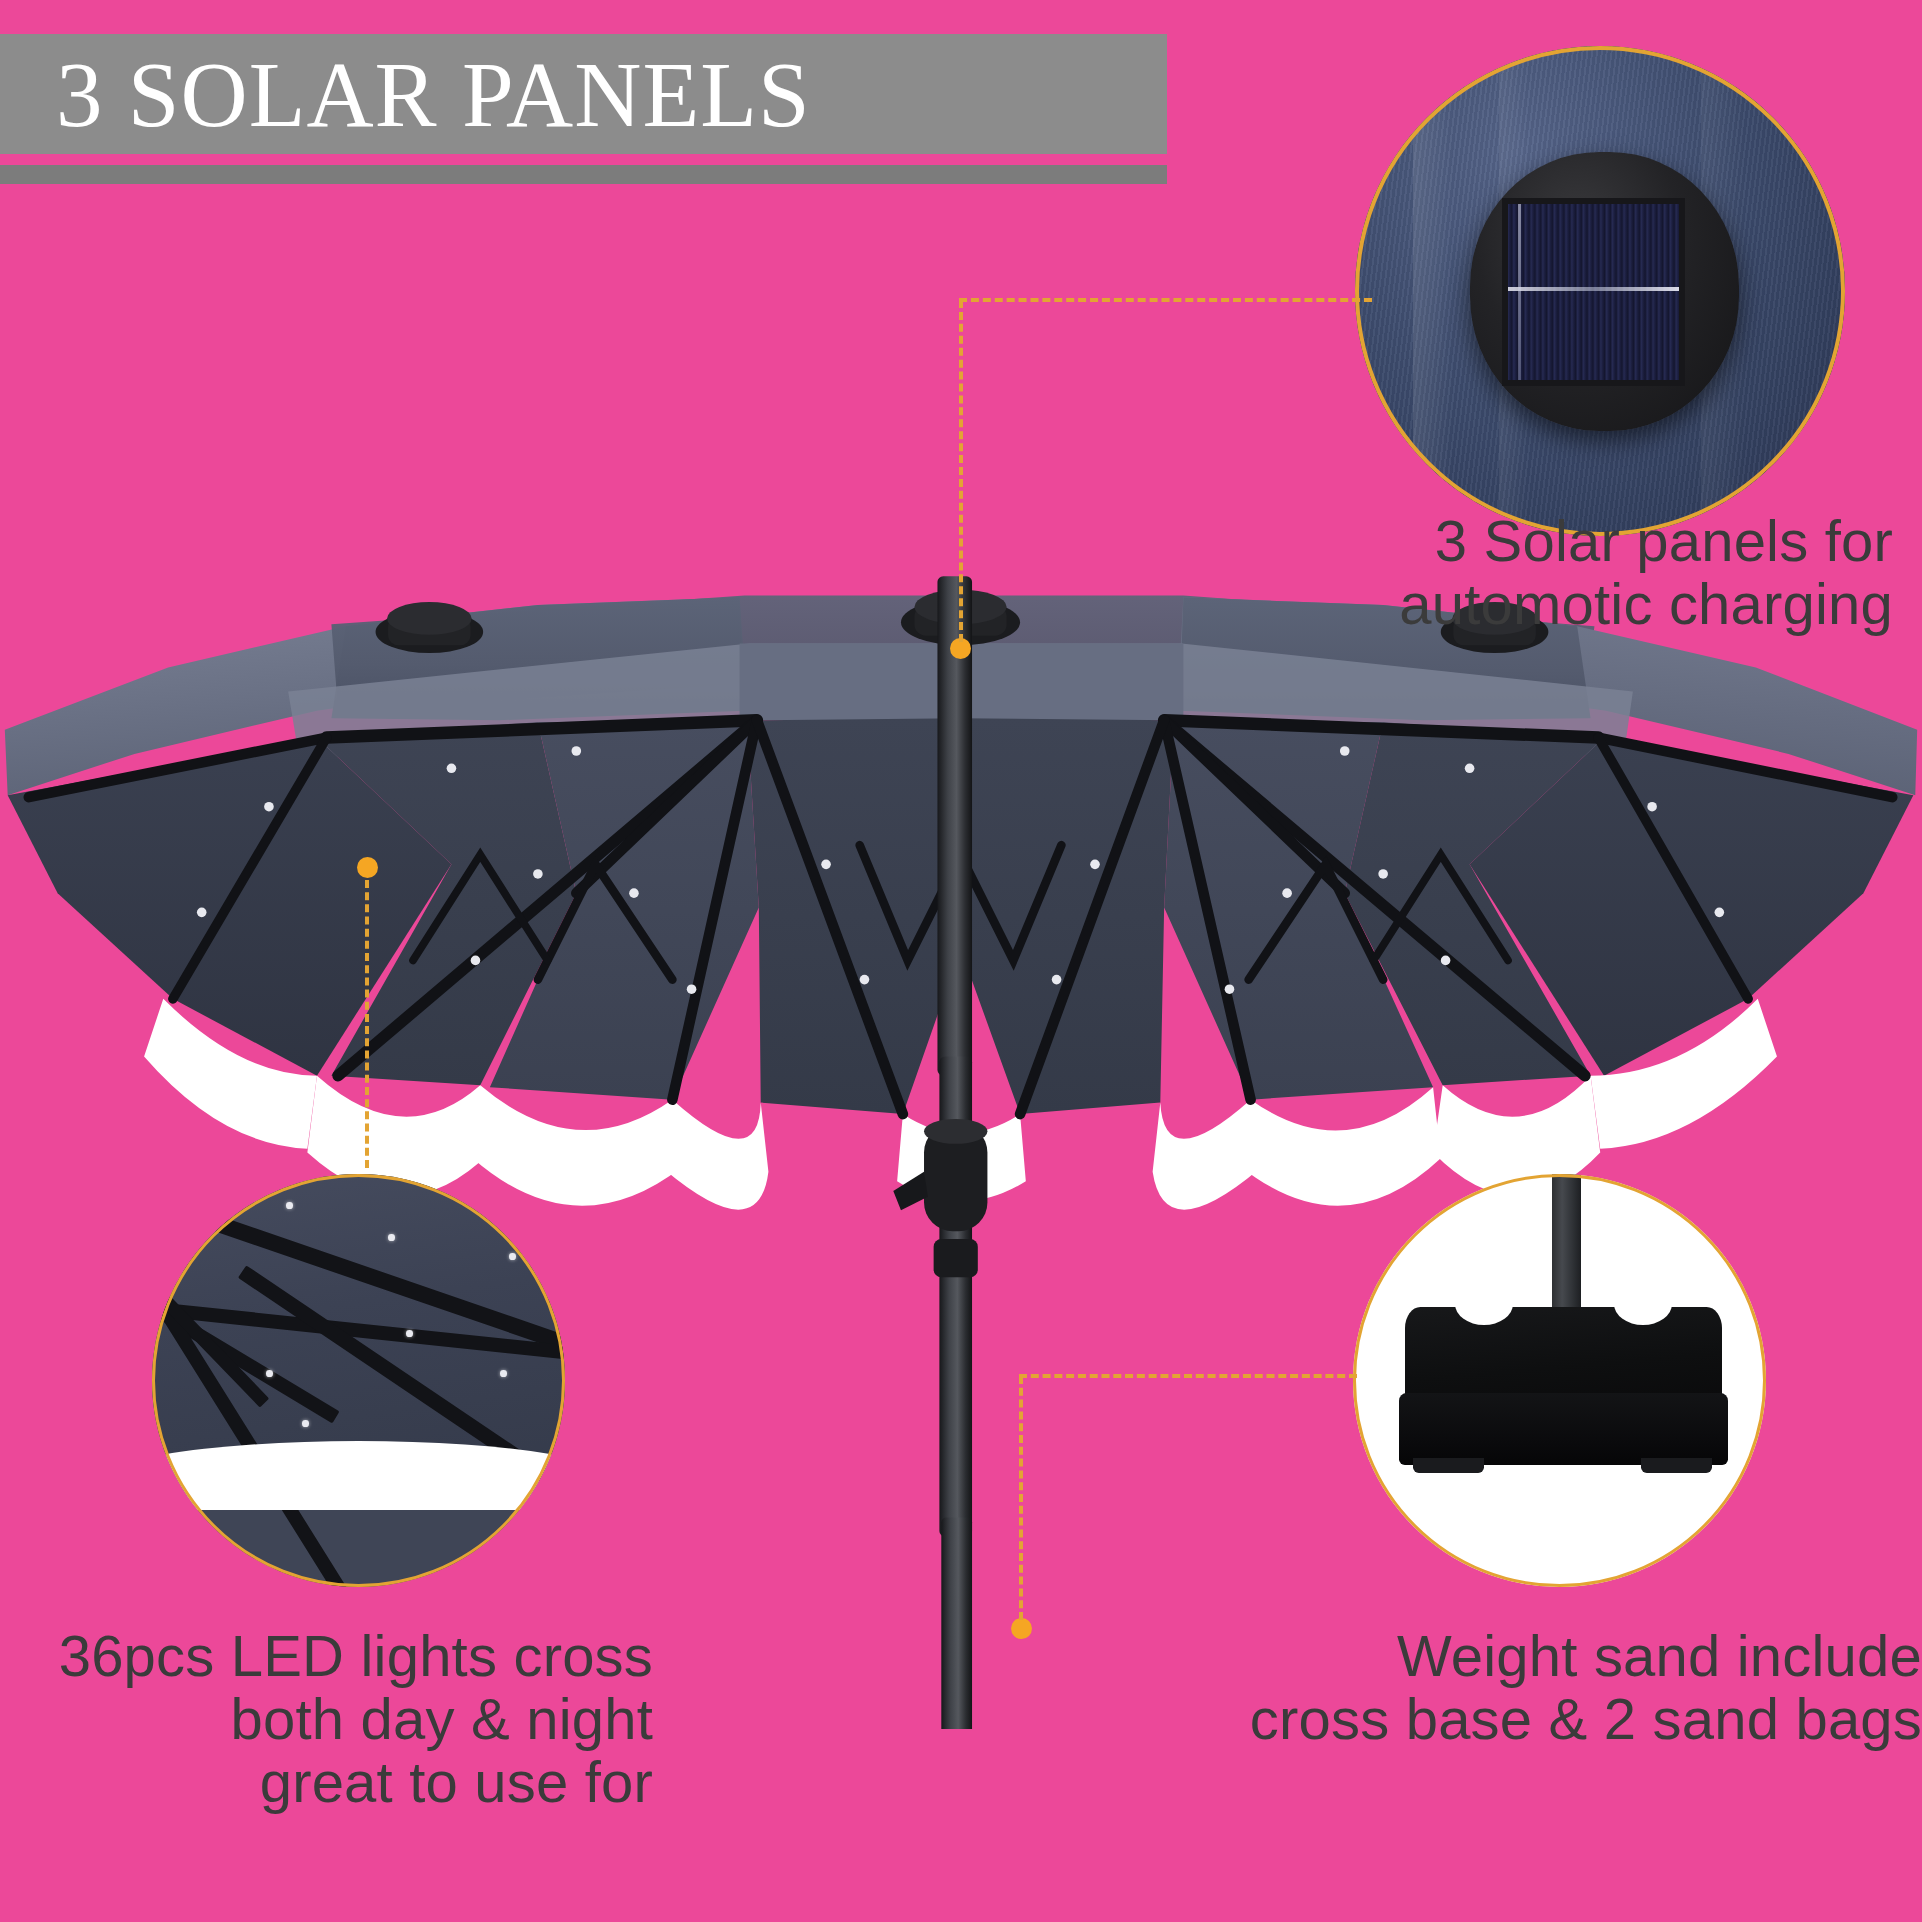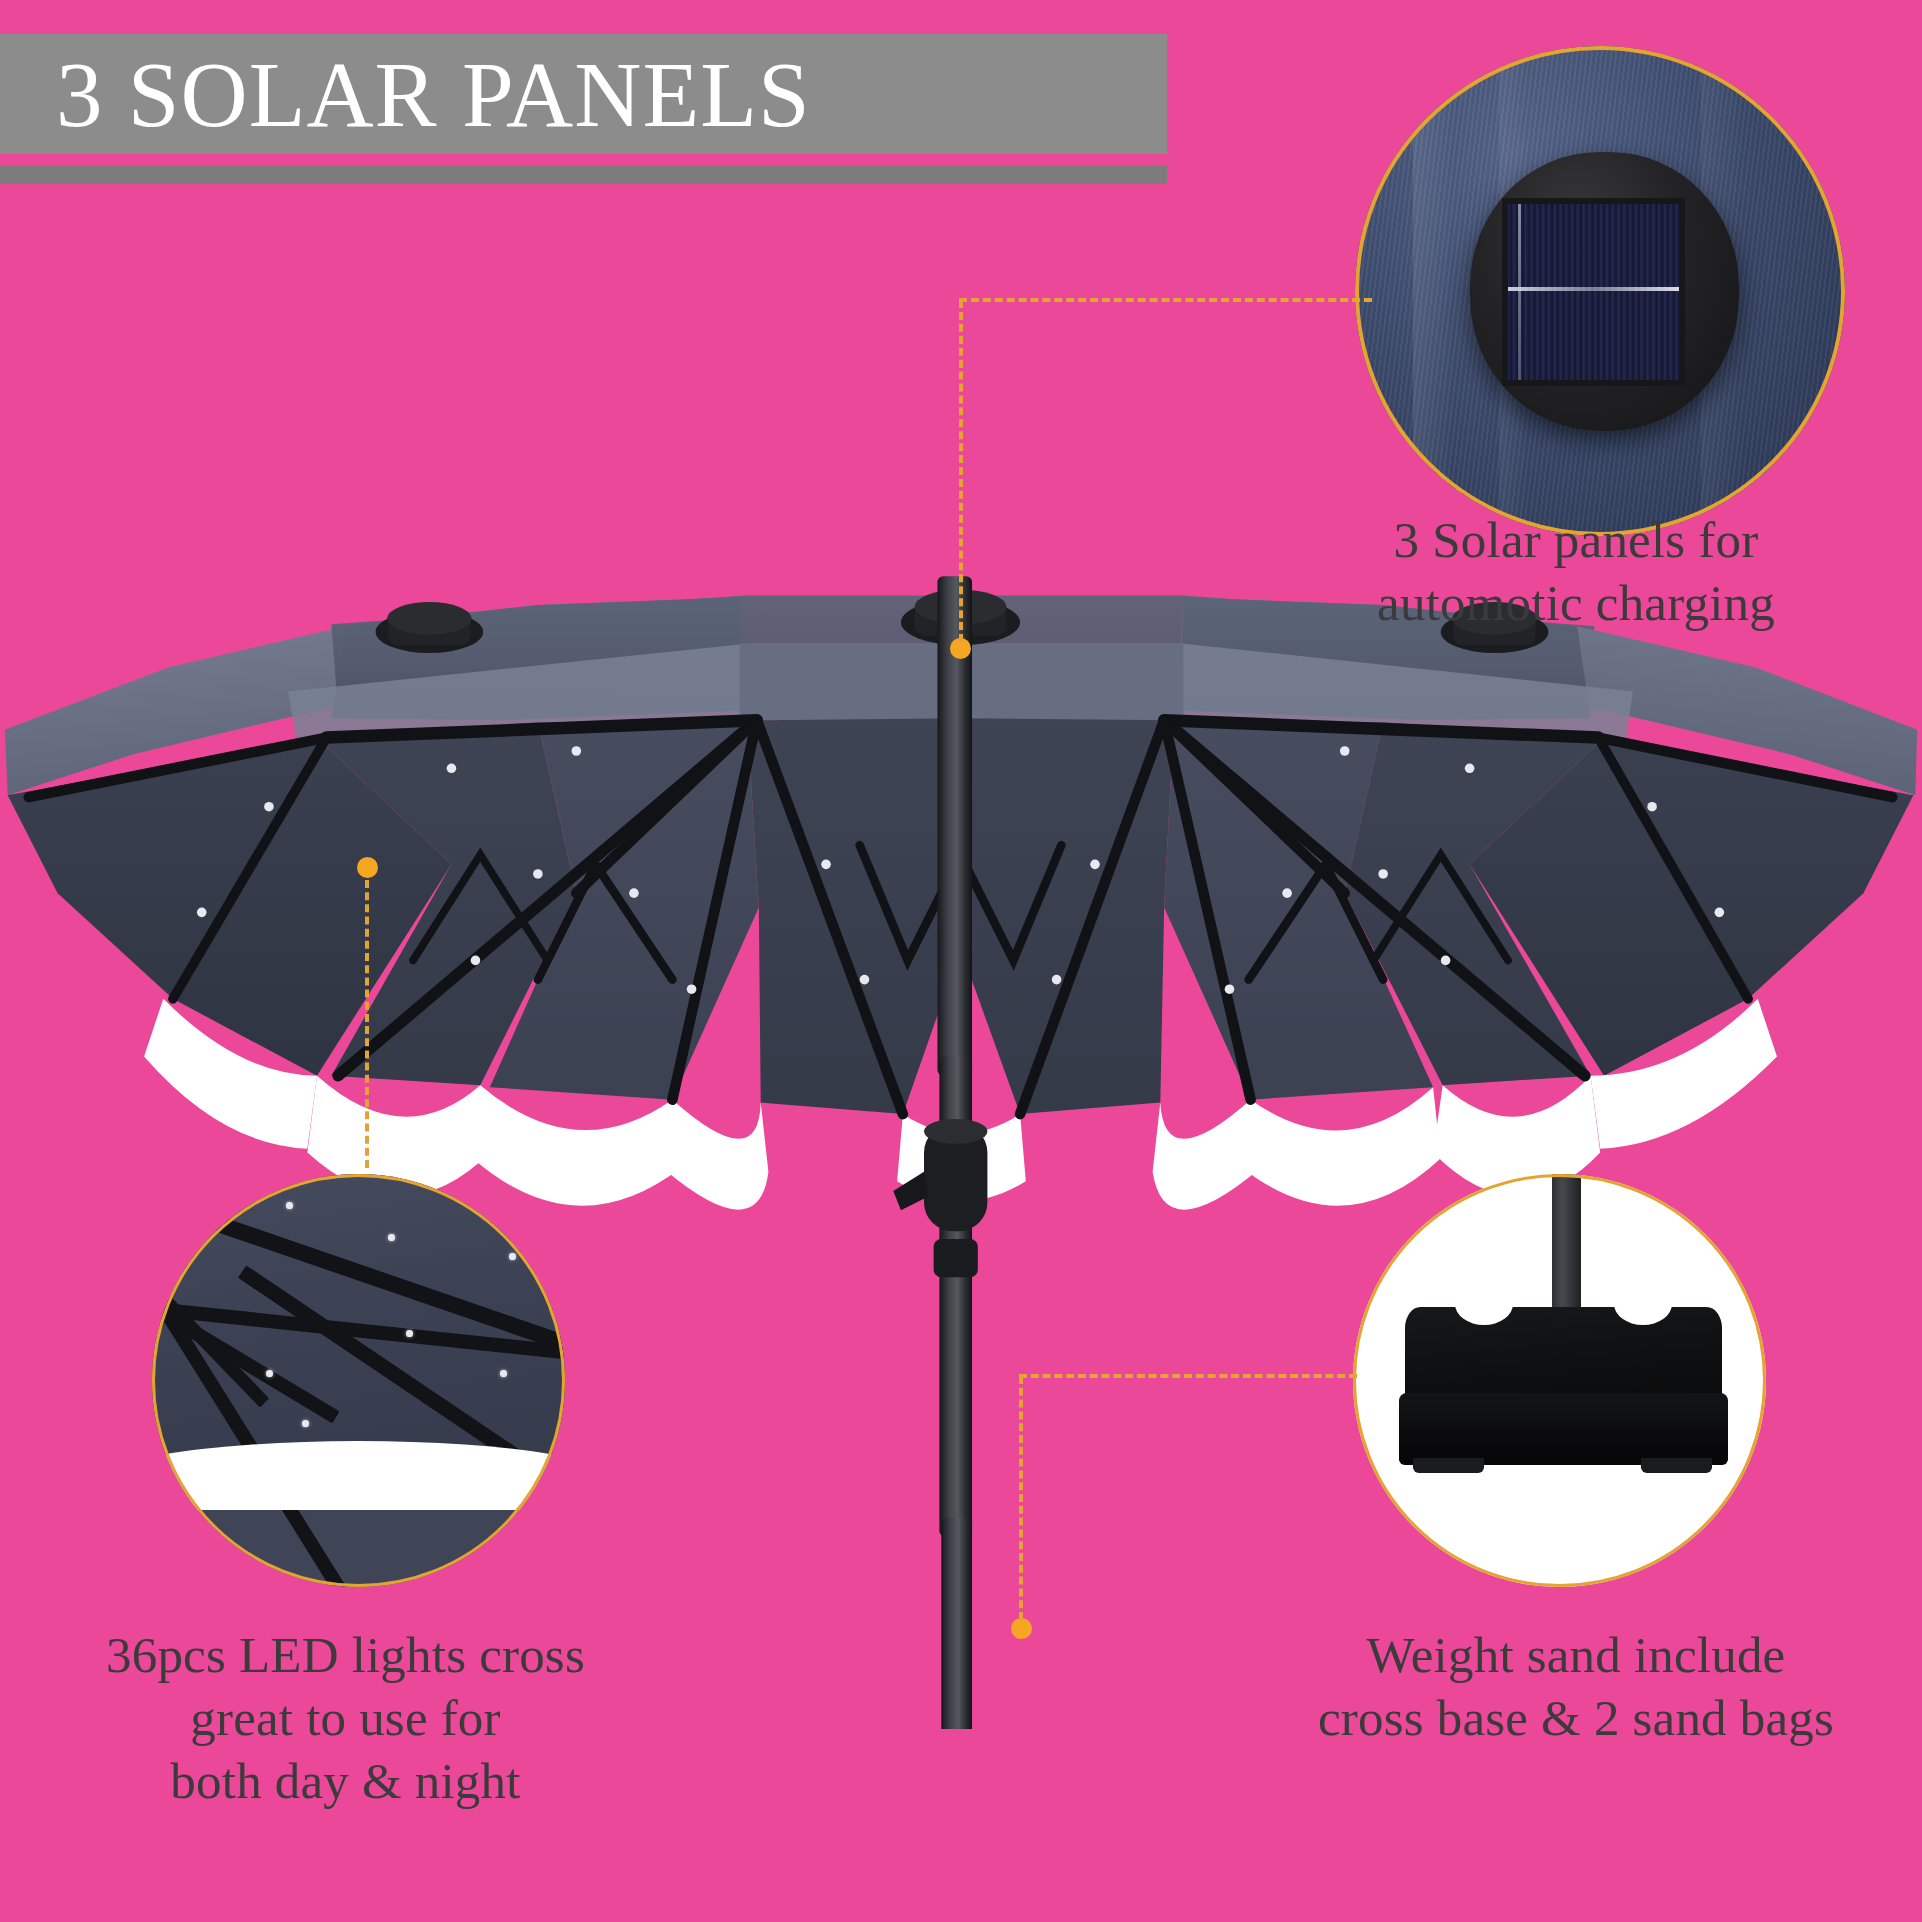--- a/index.html
+++ b/index.html
@@ -210,25 +210,25 @@
   .dot-marker {
     position: absolute;
     width: 21px; height: 21px;
     border-radius: 50%;
     background: #f5a623;
   }
 
   
   .caption {
     position: absolute;
-    text-align: center;
+    text-align: right;
     color: #3b3b3b;
-    font-family: Liberation Serif, serif;
+    font-family: Liberation Sans, sans-serif;
     font-weight: 300;
-    font-size: 51px;
+    font-size: 58px;
     line-height: 63px;
     letter-spacing: 0.2px;
   }
   #caption-solar { left: 1259px; top: 509px; width: 634px; }
   #caption-led   { left: 38px;   top: 1624px; width: 615px; }
   #caption-base  { left: 1230px; top: 1624px; width: 692px; }
 
   
   #umbrella-stage {
     position: absolute;
@@ -454,22 +454,22 @@
       <div class="led-dot" style="left:139px; top:221px;"></div>
       <div class="led-dot" style="left:175px; top:271px;"></div>
       <div class="led-dot" style="left:219px; top:317px;"></div>
       <div class="led-bottomwhite"></div>
     </div>
   </div>
   <div class="callout-ring" id="circle-led-ring"></div>
 
   <div class="caption" id="caption-led">
     <div>36pcs LED lights cross</div>
+    <div>both day &amp; night</div>
     <div>great to use for</div>
-    <div>both day &amp; night</div>
   </div>
 
   <div class="dot-marker" style="left:357px; top:857px;"></div>
   <div class="dash-v" style="left:365px; top:880px; height:288px;"></div>
 
   <div class="callout-circle" id="circle-base">
     <div class="base-pole"></div>
     <div class="base-body">
       <div class="base-notch" style="left:50px;"></div>
       <div class="base-notch" style="left:209px;"></div>

